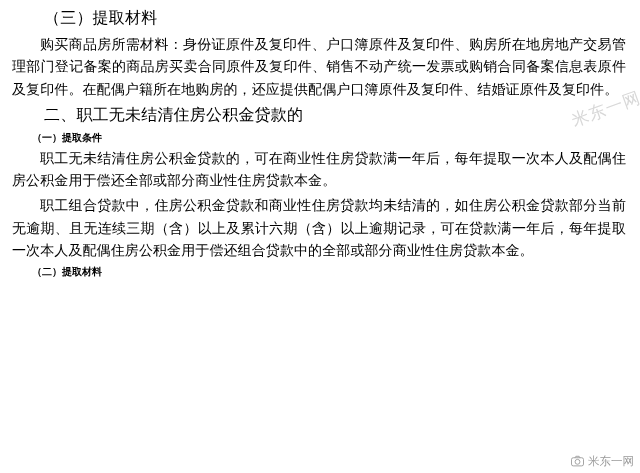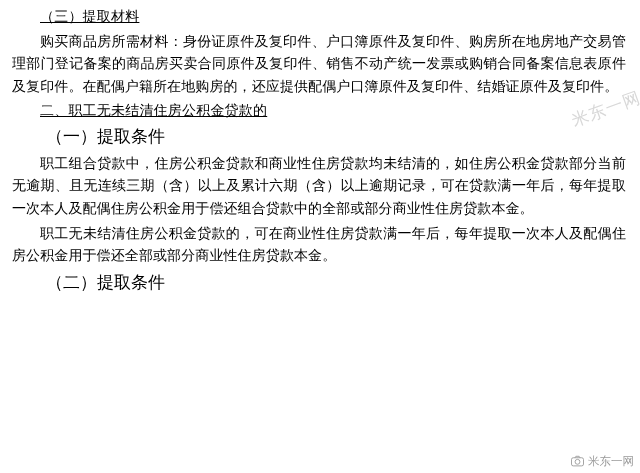--- a/index.html
+++ b/index.html
@@ -20,42 +20,42 @@
     width: 640px;
     height: 473px;
     padding: 0;
     box-sizing: border-box;
   }
   .doc {
     padding: 6px 14px 0 12px;
     box-sizing: border-box;
   }
   .heading {
-    font-size: 14px;
+    font-size: 16px;
     line-height: 1.55;
     margin: 0 0 2px 0;
     text-indent: 2em;
     font-weight: 400;
     letter-spacing: 0.2px;
-    text-decoration: underline;
   }
   .para {
     font-size: 14px;
     line-height: 1.62;
     margin: 0 0 2px 0;
     text-indent: 2em;
     text-align: justify;
     text-justify: inter-ideograph;
     letter-spacing: 0.1px;
   }
   .sub-heading {
-    font-size: 17px;
+    font-size: 10px;
     line-height: 1.6;
     margin: 1px 0 1px 0;
     text-indent: 2em;
+    font-weight: bold;
   }
   
   .watermark {
     position: absolute;
     right: 4px;
     top: 86px;
     font-size: 17px;
     color: #d8d8d8;
     transform: rotate(-20deg);
     transform-origin: right top;
@@ -91,25 +91,25 @@
 
     <p class="heading">（三）提取材料</p>
 
     <p class="para">购买商品房所需材料：身份证原件及复印件、户口簿原件及复印件、购房所在地房地产交易管理部门登记备案的商品房买卖合同原件及复印件、销售不动产统一发票或购销合同备案信息表原件及复印件。在配偶户籍所在地购房的，还应提供配偶户口簿原件及复印件、结婚证原件及复印件。</p>
 
 
     <p class="heading">二、职工无未结清住房公积金贷款的</p>
 
     <p class="sub-heading">（一）提取条件</p>
 
+    <p class="para">职工无未结清住房公积金贷款的，可在商业性住房贷款满一年后，每年提取一次本人及配偶住房公积金用于偿还全部或部分商业性住房贷款本金。</p>
+
     <p class="para">职工组合贷款中，住房公积金贷款和商业性住房贷款均未结清的，如住房公积金贷款部分当前无逾期、且无连续三期（含）以上及累计六期（含）以上逾期记录，可在贷款满一年后，每年提取一次本人及配偶住房公积金用于偿还组合贷款中的全部或部分商业性住房贷款本金。</p>
 
-    <p class="para">职工无未结清住房公积金贷款的，可在商业性住房贷款满一年后，每年提取一次本人及配偶住房公积金用于偿还全部或部分商业性住房贷款本金。</p>
-
-    <p class="sub-heading">（二）提取条件</p>
+    <p class="sub-heading">（二）提取材料</p>
 
 
   </div>
 
   <div class="watermark">米东一网</div>
 
   <div class="badge">
     <span class="badge-icon">
       <svg width="13" height="13" viewBox="0 0 16 16" aria-hidden="true">
         <rect x="0.6" y="3.4" width="14.8" height="10" rx="2.2" fill="none" stroke="#9a9a9a" stroke-width="1.1"></rect>

